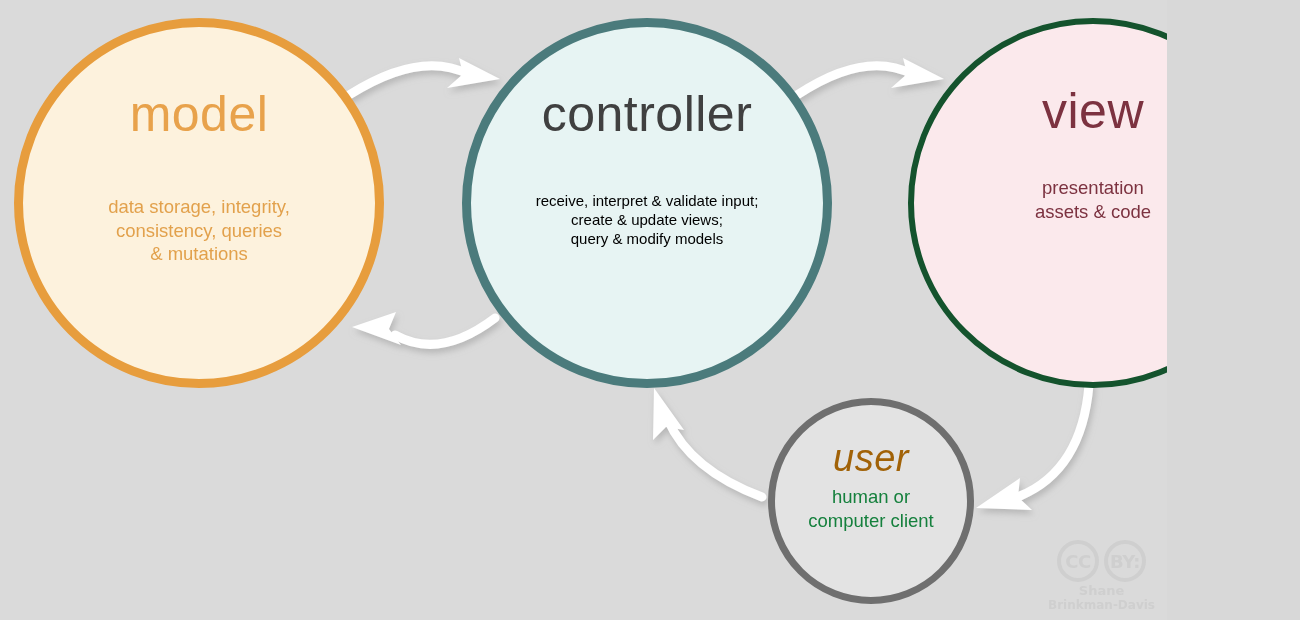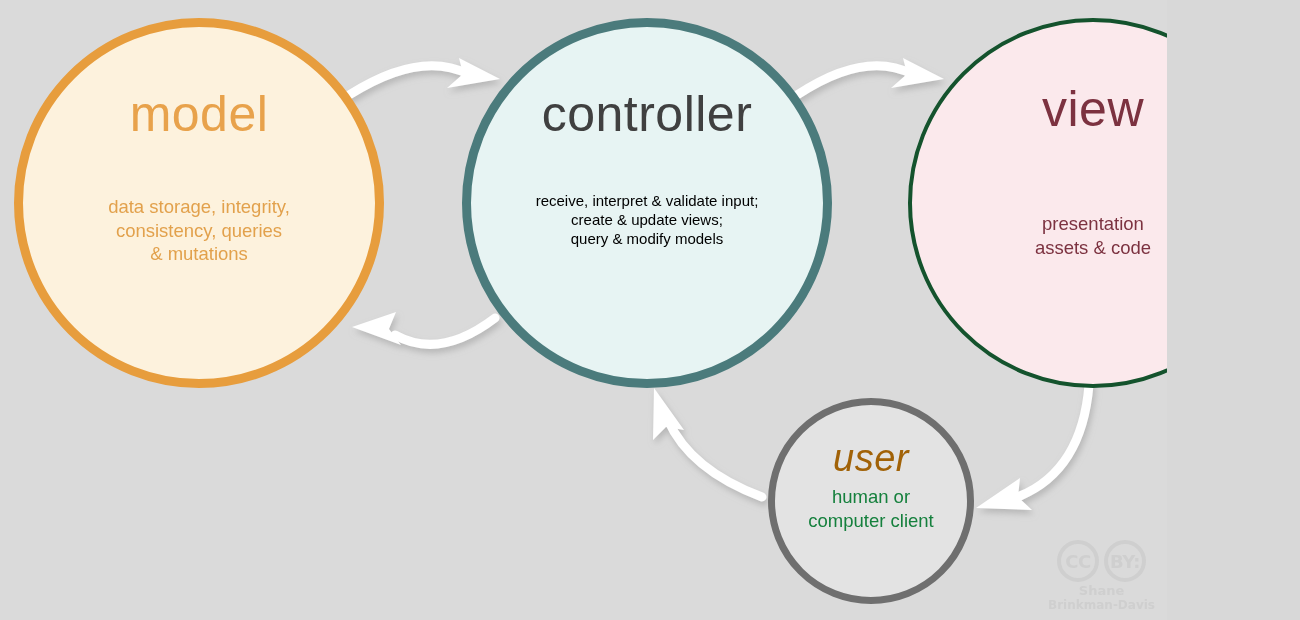--- a/index.html
+++ b/index.html
@@ -70,30 +70,30 @@
   #node-controller .desc {
     margin-top: 52px;
     font-size: 15px;
     color: #000000;
   }
 
   
   #node-view {
     left: 908px; top: 18px;
     width: 370px; height: 370px;
-    border: 4px solid #14532d;
+    border: 6px solid #14532d;
     background: #fbe9ec;
   }
   #node-view .title {
     margin-top: 62px;
     font-size: 50px;
     color: #7c3240;
   }
   #node-view .desc {
-    margin-top: 78px;
+    margin-top: 40px;
     font-size: 18.5px;
     color: #7c3240;
   }
 
   
   #node-user {
     left: 768px; top: 398px;
     width: 206px; height: 206px;
     border: 7px solid #6f6f6f;
     background: #e3e3e3;

